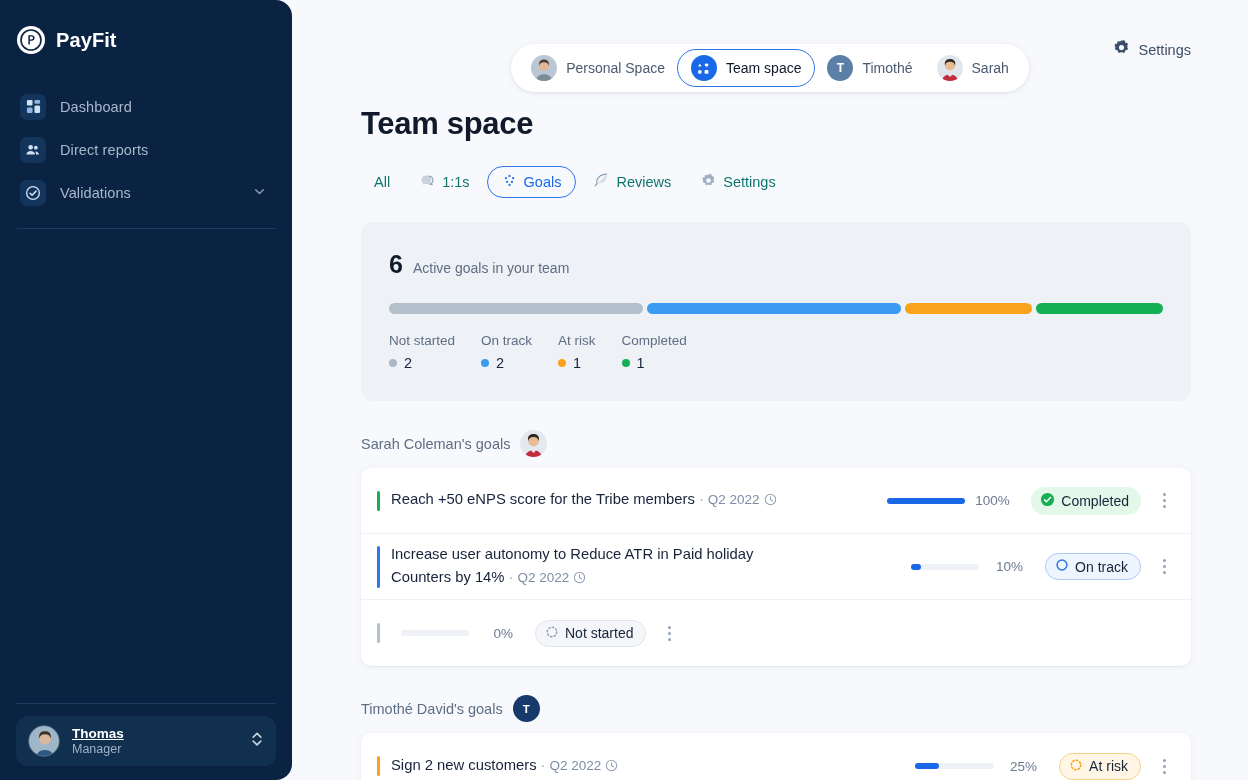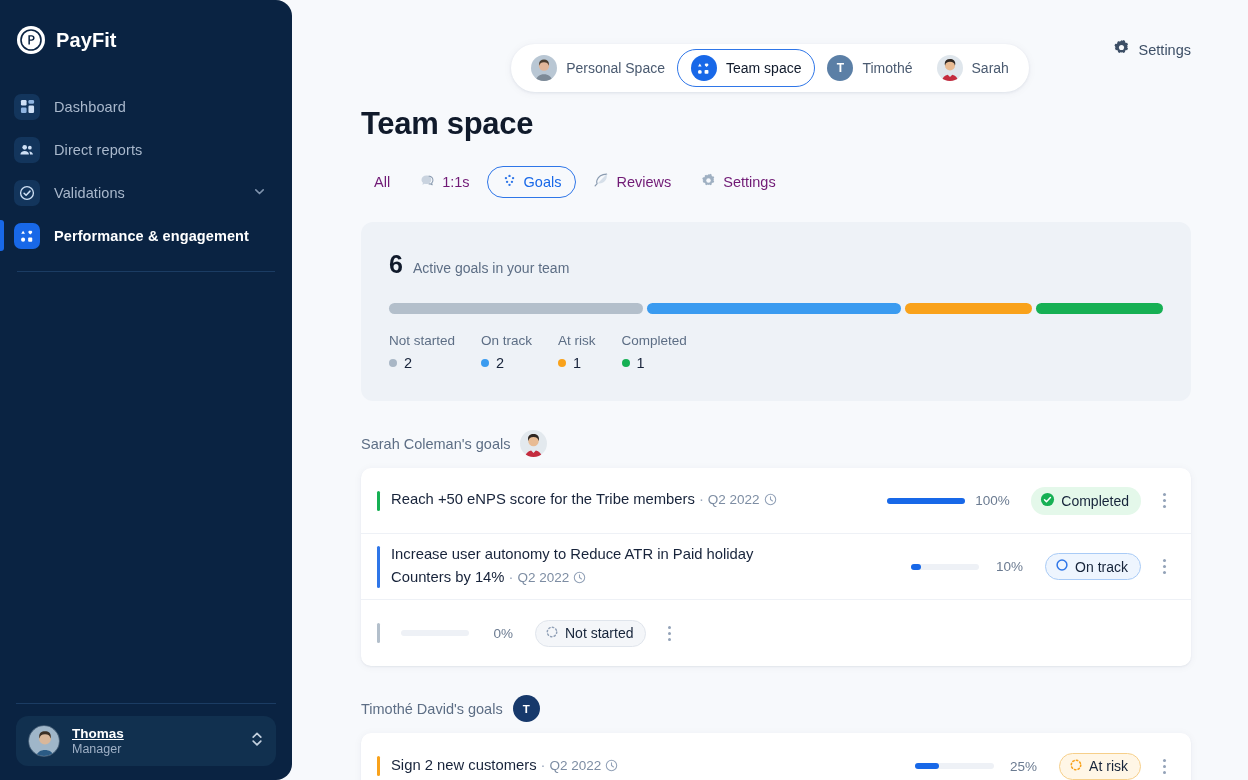--- a/index.html
+++ b/index.html
@@ -42,21 +42,21 @@
   .brand-logo svg { display:block; }
   .brand-name {
     color: #ffffff; font-size: 20px; font-weight: 700; letter-spacing: .1px;
   }
 
   .nav { margin-top: 25px; }
   .nav-item {
     position: relative;
     display: flex; align-items: center;
     height: 43px;
-    padding-left: 14px;
+    padding-left: 20px;
     gap: 14px;
     cursor: pointer;
   }
   .nav-icon {
     width: 26px; height: 26px; border-radius: 7px;
     background: #13355c;
     display: flex; align-items: center; justify-content: center;
     flex: 0 0 26px;
   }
   .nav-item.active .nav-icon { background: #1868e8; }
@@ -170,21 +170,21 @@
   }
 
   .tabs {
     display: flex; align-items: center; gap: 4px;
     margin-top: 23px;
   }
   .tab {
     display: flex; align-items: center; gap: 7px;
     padding: 7px 13px;
     border-radius: 17px;
-    font-size: 14.5px; color: #701a75;
+    font-size: 14.5px; color: #0f766e;
     cursor: pointer;
     white-space: nowrap;
   }
   .tab.active {
     border: 1.4px solid #2f76e8;
     color: #1868e8;
     padding: 6px 14px;
   }
 
   .summary-card {
@@ -327,31 +327,20 @@
           </svg>
         </span>
         <span class="nav-label">Validations</span>
         <span class="chev">
           <svg width="13" height="13" viewBox="0 0 14 14">
             <path d="M3 5.2l4 4 4-4" fill="none" stroke="#7f93ad" stroke-width="1.7" stroke-linecap="round" stroke-linejoin="round"></path>
           </svg>
         </span>
       </div>
 
-      <div class="nav-item active">
-        <span class="nav-icon">
-          <svg width="16" height="16" viewBox="0 0 18 18">
-            <path d="M4.6 3.1l2.1 3.4H2.5z" fill="#ffffff"></path>
-            <path d="M13.3 3.0c.9 0 1.6.7 1.6 1.6 0 1.2-1.6 2.2-2.2 2.7-.6-.5-2.2-1.5-2.2-2.7 0-.9.7-1.6 1.6-1.6.3 0 .5.1.6.3.1-.2.3-.3.6-.3z" fill="#ffffff"></path>
-            <circle cx="4.6" cy="13.1" r="2.3" fill="#ffffff"></circle>
-            <rect x="10.3" y="10.8" width="4.6" height="4.6" rx="1" fill="#ffffff"></rect>
-          </svg>
-        </span>
-        <span class="nav-label">Performance &amp; engagement</span>
-      </div>
 
       <div class="nav-divider"></div>
 
     </nav>
 
     <div class="profile-wrap">
       <div class="profile-divider"></div>
       <div class="profile">
         <span class="profile-avatar">
           <svg width="32" height="32" viewBox="0 0 32 32">

